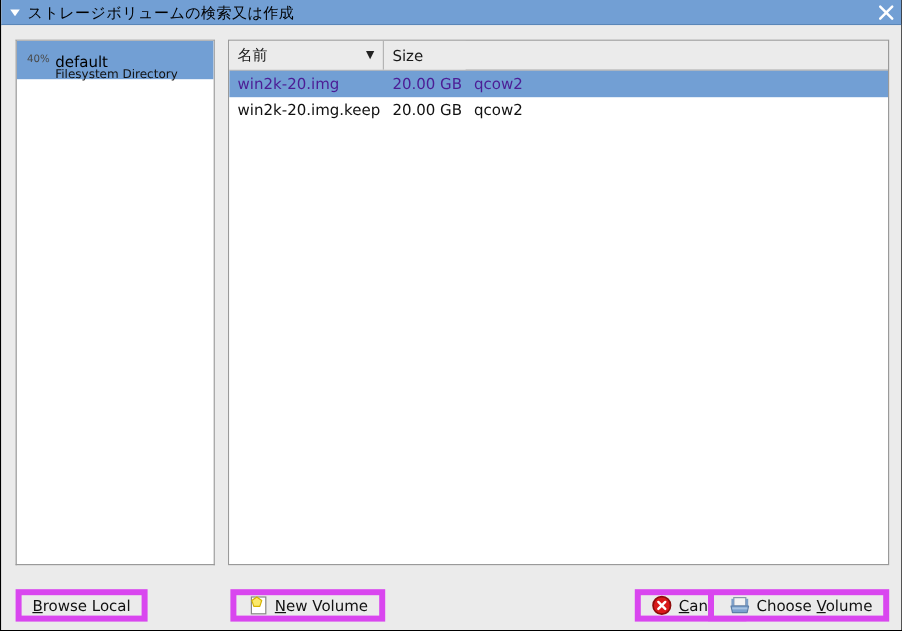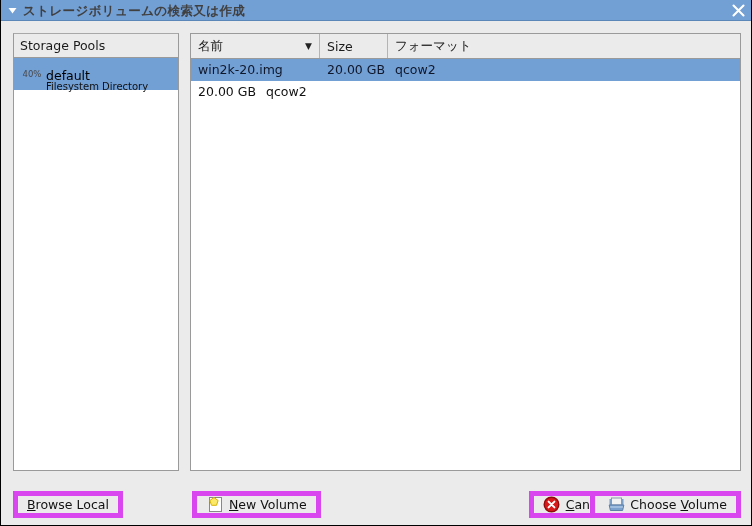--- a/index.html
+++ b/index.html
@@ -28,23 +28,23 @@
     border-bottom: 1px solid #5a86b8;
   }
   .tb-menu-icon {
     width: 22px; height: 21px;
     display: flex; align-items: center; justify-content: center;
     cursor: pointer;
   }
   .tb-menu-icon svg { display: block; }
   .tb-title {
     flex: 1;
-    color: #404040;
-    font-size: 12.5px;
-    font-weight: bold;
+    color: #000000;
+    font-size: 12.5px;
+    font-weight: normal;
     letter-spacing: .4px;
     white-space: nowrap;
     overflow: hidden;
     line-height: 21px;
   }
   .tb-close {
     width: 30px; height: 21px;
     display: flex; align-items: center; justify-content: center;
     cursor: pointer;
   }
@@ -140,21 +140,21 @@
   .sort-arrow { font-size: 9px; color: #222; margin-left: 4px; }
 
   .vol-body { flex: 1; background: #ffffff; }
   .vol-row {
     display: flex;
     height: 22px;
     align-items: center;
     cursor: pointer;
   }
   .vol-row.selected { background: #729fd4; }
-  .vol-row.selected .vc { color: #0f172a; }
+  .vol-row.selected .vc { color: #4c1d95; }
   .vc {
     padding: 0 7px;
     font-size: 12.5px;
     color: #111;
     white-space: nowrap;
     overflow: hidden;
     line-height: 22px;
   }
   .vc-name { width: 129px; }
   .vc-size { width: 68px; }
@@ -203,49 +203,48 @@
     <div class="tb-close">
       <svg width="15" height="15" viewBox="0 0 15 15" aria-hidden="true">
         <path d="M2.5 2.5 L12.5 12.5 M12.5 2.5 L2.5 12.5" stroke="#ffffff" stroke-width="2.1" stroke-linecap="round"></path>
       </svg>
     </div>
   </div>
 
   <div class="content">
 
     <div class="pool-panel">
-      <div class="pool-header">Storage Pools</div>
       <div class="pool-list">
         <div class="pool-row">
           <div class="pool-usage">40%</div>
           <div class="pool-texts">
             <span class="pool-name">default</span>
             <span class="pool-type">Filesystem Directory</span>
           </div>
         </div>
       </div>
     </div>
 
     <div class="vol-panel">
       <div class="vol-head">
         <div class="vh vh-name">
           <span>名前</span>
           <span class="sort-arrow">▼</span>
         </div>
         <div class="vh vh-size">Size</div>
-        <div class="vh vh-fmt">フォーマット</div>
       </div>
       <div class="vol-body">
         <div class="vol-row selected">
           <div class="vc vc-name">win2k-20.img</div>
           <div class="vc vc-size">20.00 GB</div>
           <div class="vc vc-fmt">qcow2</div>
           <div class="vc vc-used"></div>
         </div>
         <div class="vol-row">
+          <div class="vc vc-name">win2k-20.img.keep</div>
           <div class="vc vc-size">20.00 GB</div>
           <div class="vc vc-fmt">qcow2</div>
           <div class="vc vc-used"></div>
         </div>
       </div>
     </div>
 
     <div class="btnbar">
 
       <div class="btn btn-browse">

